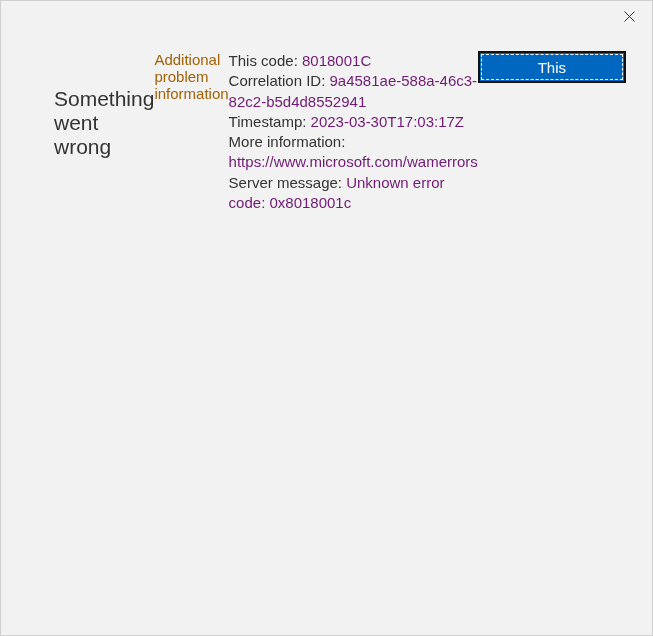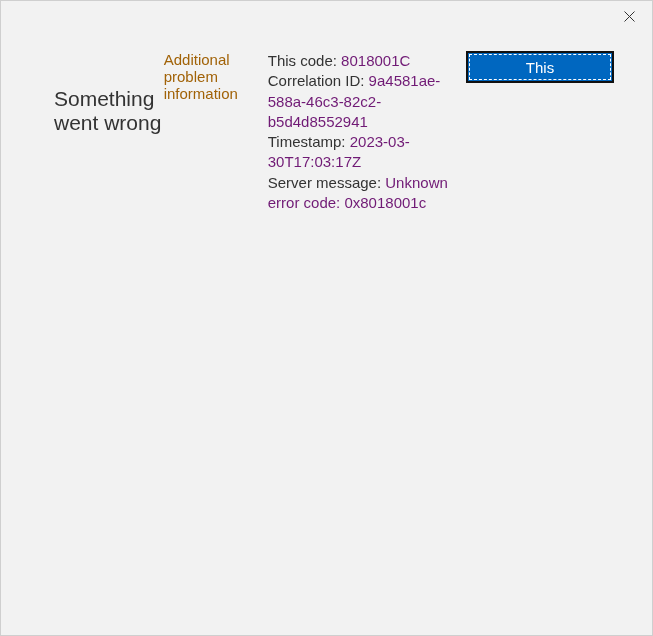--- a/index.html
+++ b/index.html
@@ -123,20 +123,23 @@
       <div class="info-line">
         <span class="info-label">This code: </span><span class="info-value">8018001C</span>
       </div>
       <div class="info-line">
         <span class="info-label">Correlation ID: </span><span class="info-value">9a4581ae-588a-46c3-82c2-b5d4d8552941</span>
       </div>
       <div class="info-line">
         <span class="info-label">Timestamp: </span><span class="info-value">2023-03-30T17:03:17Z</span>
       </div>
       <div class="info-line">
+        <span class="info-label">More information: </span><span class="info-value">https://www.microsoft.com/wamerrors</span>
+      </div>
+      <div class="info-line">
         <span class="info-label">Server message: </span><span class="info-value">Unknown error code: 0x8018001c</span>
       </div>
     </div>
     <div class="button-row">
       <button class="done-btn">This</button>
     </div>
   </div>
 </div>
 
 </body></html>

